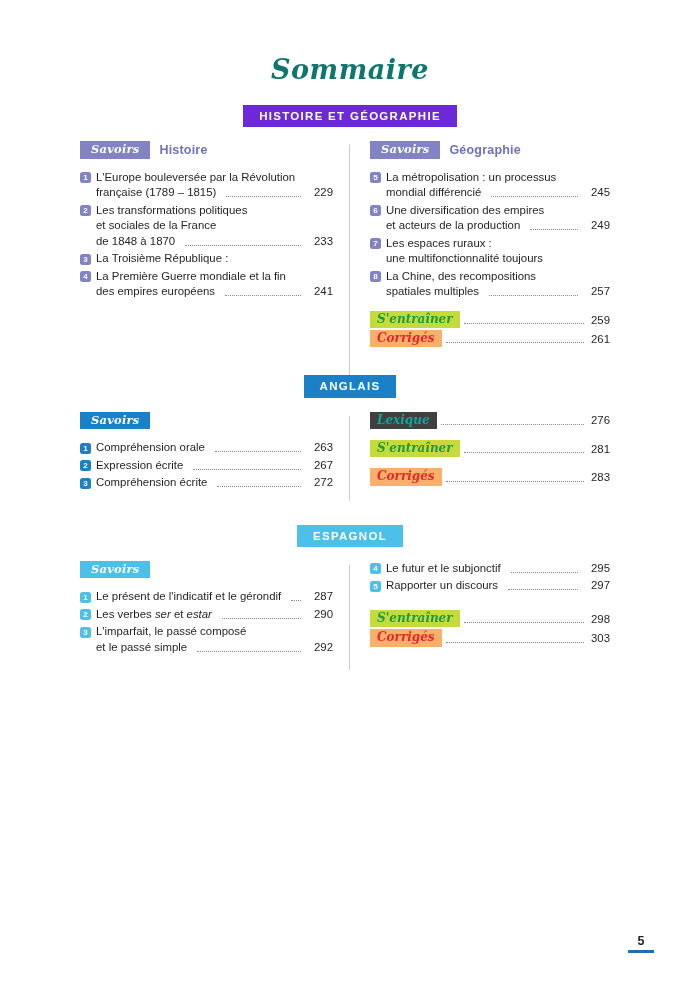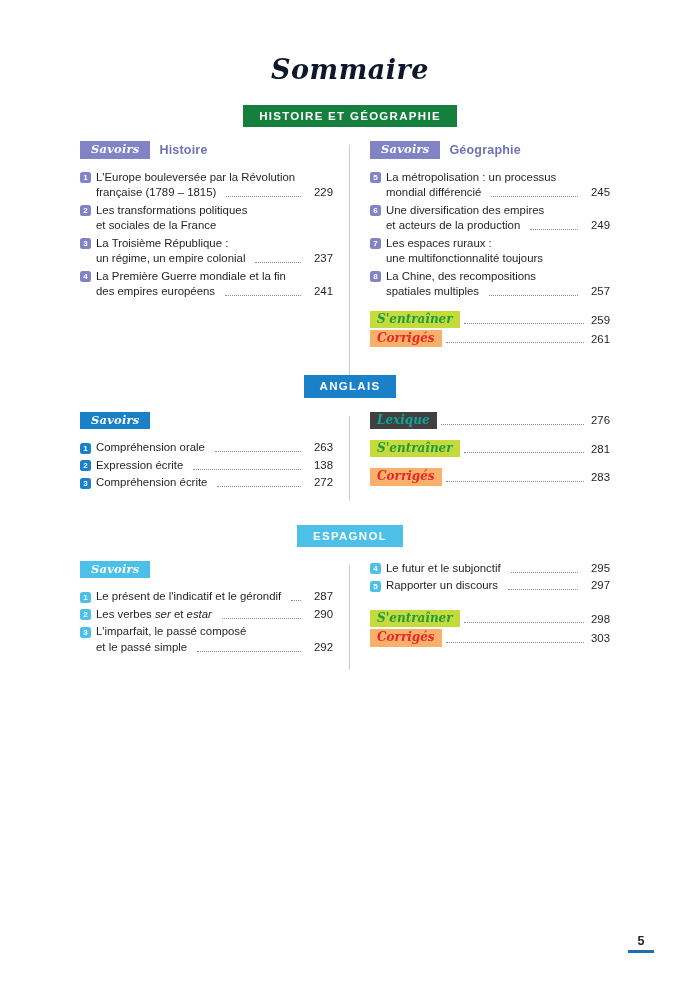--- a/index.html
+++ b/index.html
@@ -17,41 +17,41 @@
     overflow: hidden;
   }
 
   
   .page-title {
     text-align: center;
     font-family: "DejaVu Serif", serif;
     font-style: italic;
     font-weight: bold;
     font-size: 27px;
-    color: #0f172a;
+    color: #0f766e;
     letter-spacing: 0.5px;
     margin: 0;
     padding-top: 56px;
     line-height: 1;
   }
 
   
   .section-banner {
     display: block;
     margin: 22px auto 0 auto;
     text-align: center;
     color: #ffffff;
     font-weight: bold;
     font-size: 11.5px;
     letter-spacing: 1.3px;
     padding: 5px 16px 5px 16px;
     width: fit-content;
     line-height: 1.05;
   }
-  .banner-purple { background: #15803d; }
+  .banner-purple { background: #6d28d9; }
   .banner-blue   { background: #1a80c8; }
   .banner-cyan   { background: #4cc0e8; }
 
   
   .section {
     width: 540px;
     margin: 0 auto;
     position: relative;
     display: flex;
   }
@@ -228,32 +228,32 @@
           <span class="page-num">229</span>
         </span>
       </span>
     </div>
 
     <div class="entry">
       <span class="num-badge nb-purple">2</span>
       <span class="entry-body">
         <span class="entry-sub">Les transformations politiques</span>
         <span class="entry-sub" style="display:block;">et sociales de la France</span>
+        <span class="entry-line">
+          <span class="entry-text">de 1848 à 1870</span>
+          <span class="leader"></span>
+          <span class="page-num">233</span>
+        </span>
       </span>
     </div>
 
     <div class="entry">
       <span class="num-badge nb-purple">3</span>
       <span class="entry-body">
         <span class="entry-sub">La Troisième République :</span>
-        <span class="entry-line">
-          <span class="entry-text">un régime, un empire colonial</span>
-          <span class="leader"></span>
-          <span class="page-num">237</span>
-        </span>
       </span>
     </div>
 
     <div class="entry">
       <span class="num-badge nb-purple">4</span>
       <span class="entry-body">
         <span class="entry-sub">La Première Guerre mondiale et la fin</span>
         <span class="entry-line">
           <span class="entry-text">des empires européens</span>
           <span class="leader"></span>
@@ -349,21 +349,21 @@
         </span>
       </span>
     </div>
 
     <div class="entry">
       <span class="num-badge nb-blue">2</span>
       <span class="entry-body">
         <span class="entry-line">
           <span class="entry-text">Expression écrite</span>
           <span class="leader"></span>
-          <span class="page-num">138</span>
+          <span class="page-num">267</span>
         </span>
       </span>
     </div>
 
     <div class="entry">
       <span class="num-badge nb-blue">3</span>
       <span class="entry-body">
         <span class="entry-line">
           <span class="entry-text">Compréhension écrite</span>
           <span class="leader"></span>

